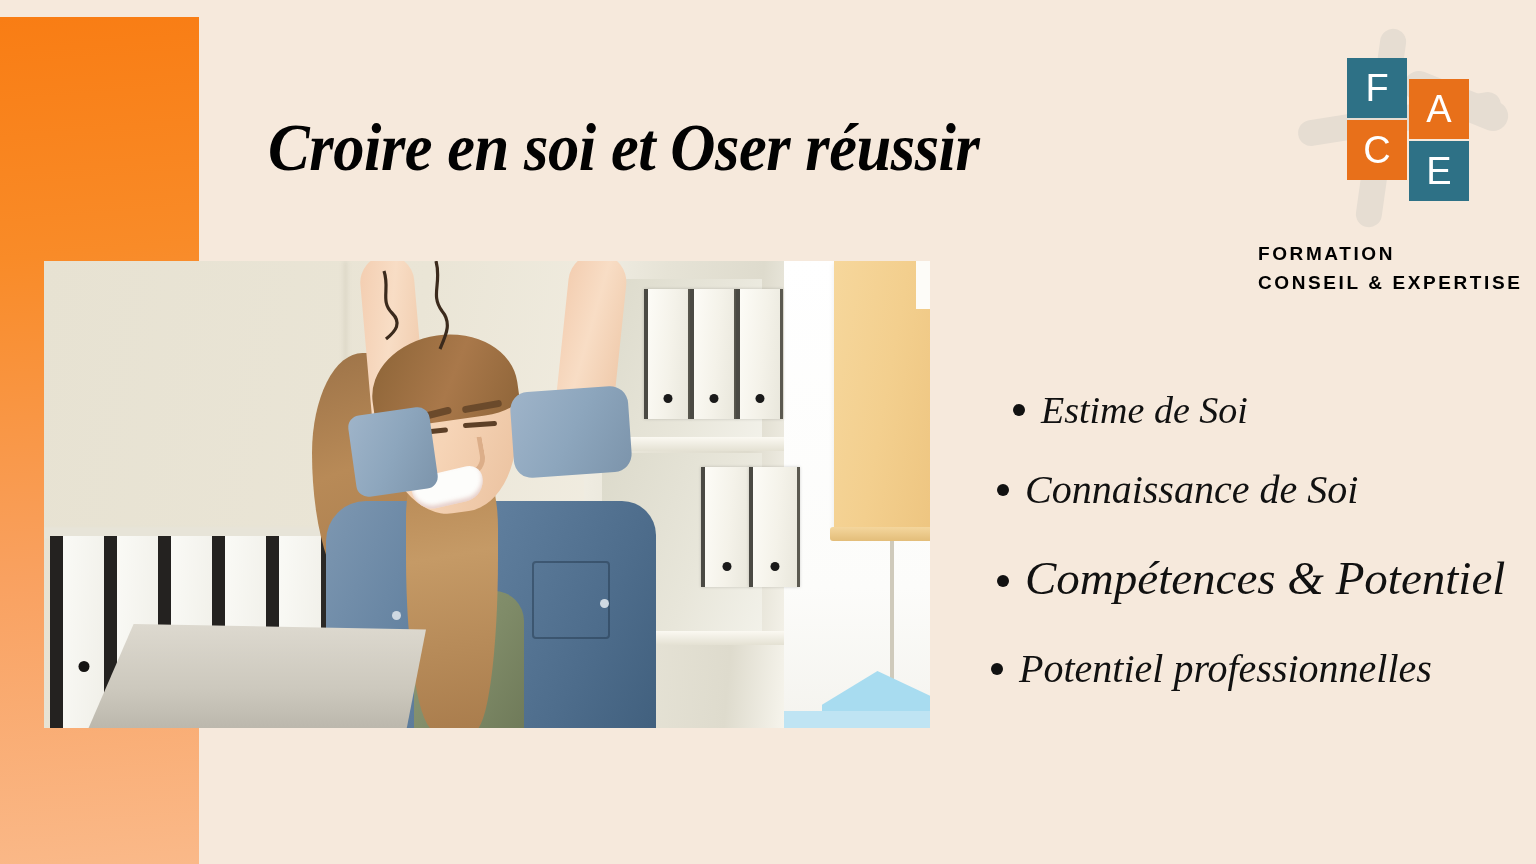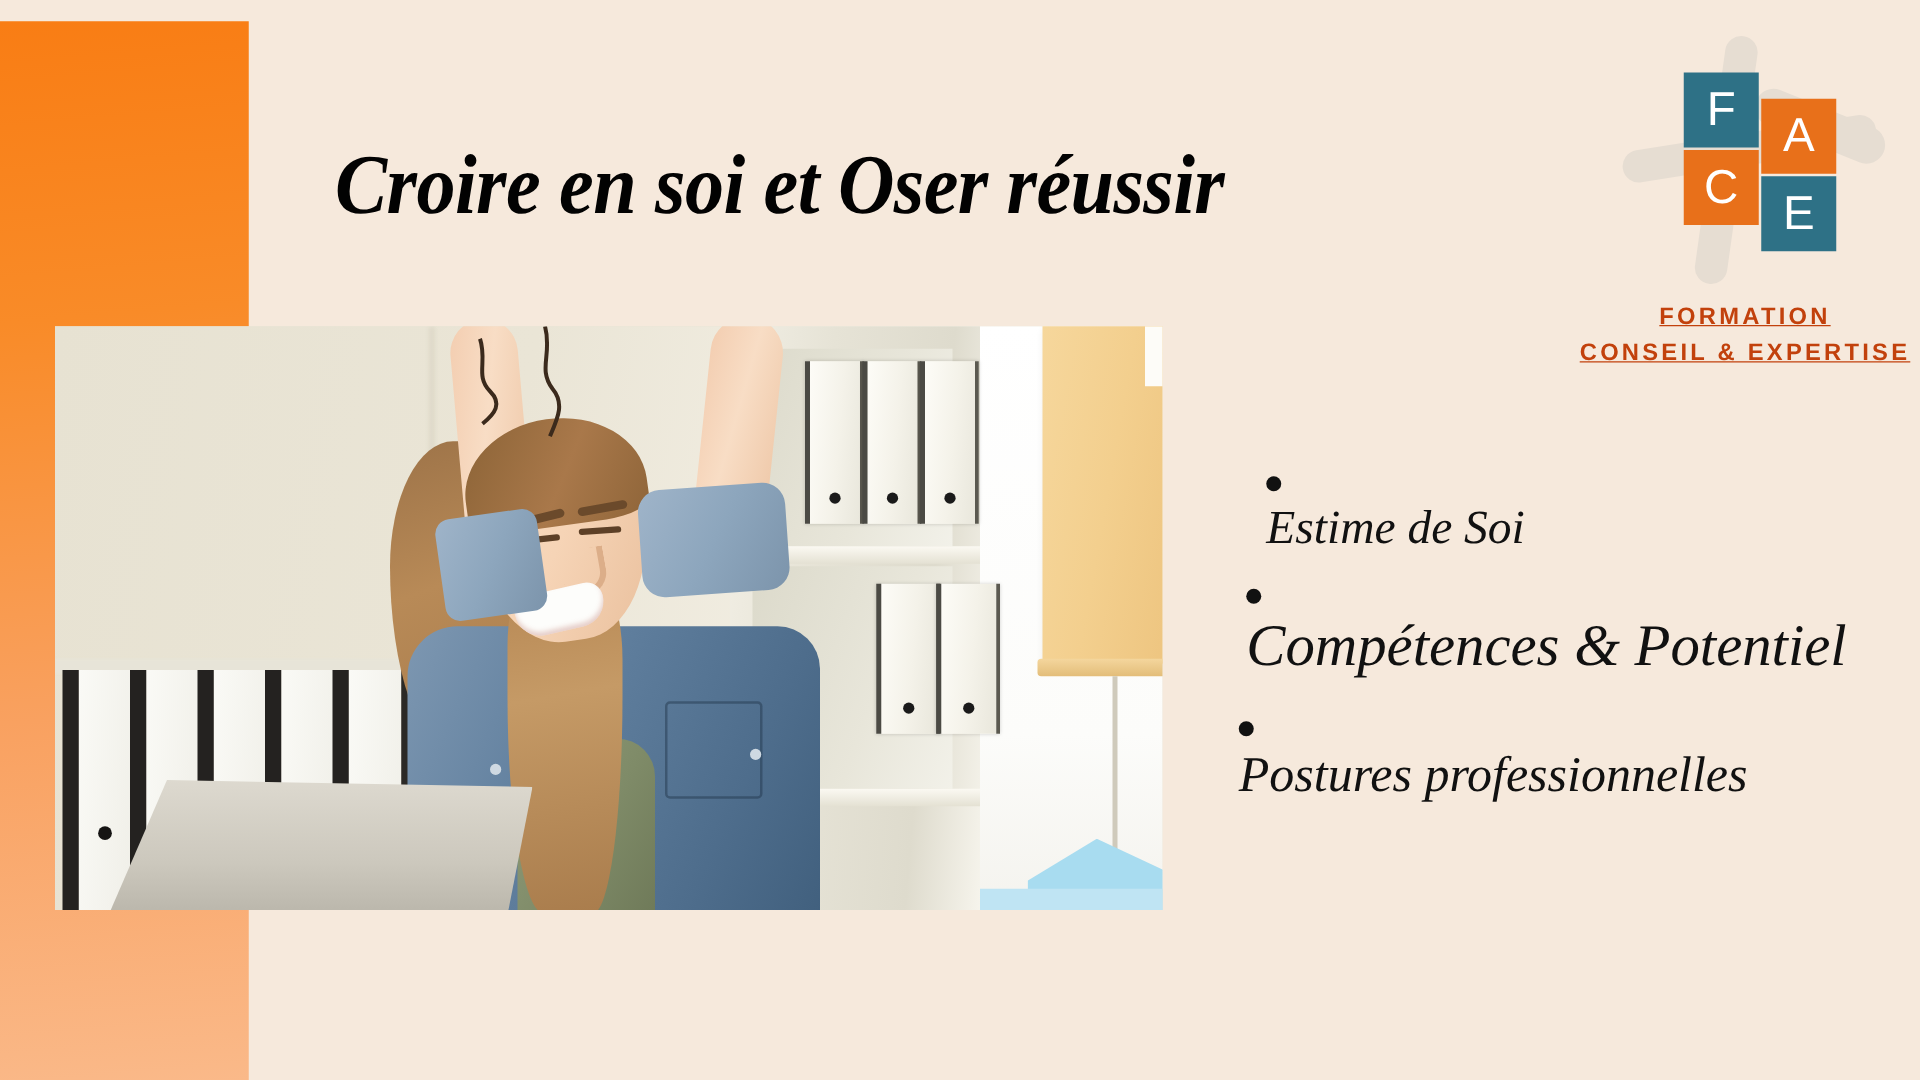--- a/index.html
+++ b/index.html
@@ -289,46 +289,44 @@
     font-size: 38px;
     line-height: 1;
   }
   .sq-f { left: 0;   top: 0;  background: #2e7186; }
   .sq-a { left: 62px; top: 21px; background: #e8701a; }
   .sq-c { left: 0;   top: 62px; background: #e8701a; }
   .sq-e { left: 62px; top: 83px; background: #2e7186; }
 
   .tagline {
     position: absolute; left: 1258px; top: 240px; width: 276px;
-    text-align: center;
+    text-align: left;
     font-family: "Liberation Sans", sans-serif;
     font-weight: bold;
     font-size: 19px;
     letter-spacing: 2.6px;
     line-height: 1.52;
-    color: #c2410c;
-    text-decoration: underline;
+    color: #000000;
   }
   .tagline div { white-space: nowrap; }
 
   
   .bullets {
     position: absolute;
     left: 975px;
     top: 388px;
     width: 560px;
   }
   .bullet-row {
     display: flex;
     align-items: baseline;
     white-space: nowrap;
     font-family: "Liberation Serif", serif;
     font-style: italic;
     color: #111111;
-    flex-direction: column;
   }
   .dot {
     display: inline-block;
     width: 12px; height: 12px;
     border-radius: 50%;
     background: #111111;
     margin-right: 16px;
     flex: 0 0 auto;
     position: relative;
     top: -7px;
@@ -447,23 +445,27 @@
   <div class="tagline">
     <div>FORMATION</div>
     <div>CONSEIL &amp; EXPERTISE</div>
   </div>
 
   <div class="bullets">
     <div class="bullet-row b1">
       <span class="dot"></span>
       <span>Estime de Soi</span>
     </div>
+    <div class="bullet-row b2">
+      <span class="dot"></span>
+      <span>Connaissance de Soi</span>
+    </div>
     <div class="bullet-row b3">
       <span class="dot"></span>
       <span>Compétences &amp; Potentiel</span>
     </div>
     <div class="bullet-row b4">
       <span class="dot"></span>
-      <span>Postures professionnelles</span>
+      <span>Potentiel professionnelles</span>
     </div>
   </div>
 
 </div>
 
 </body></html>

